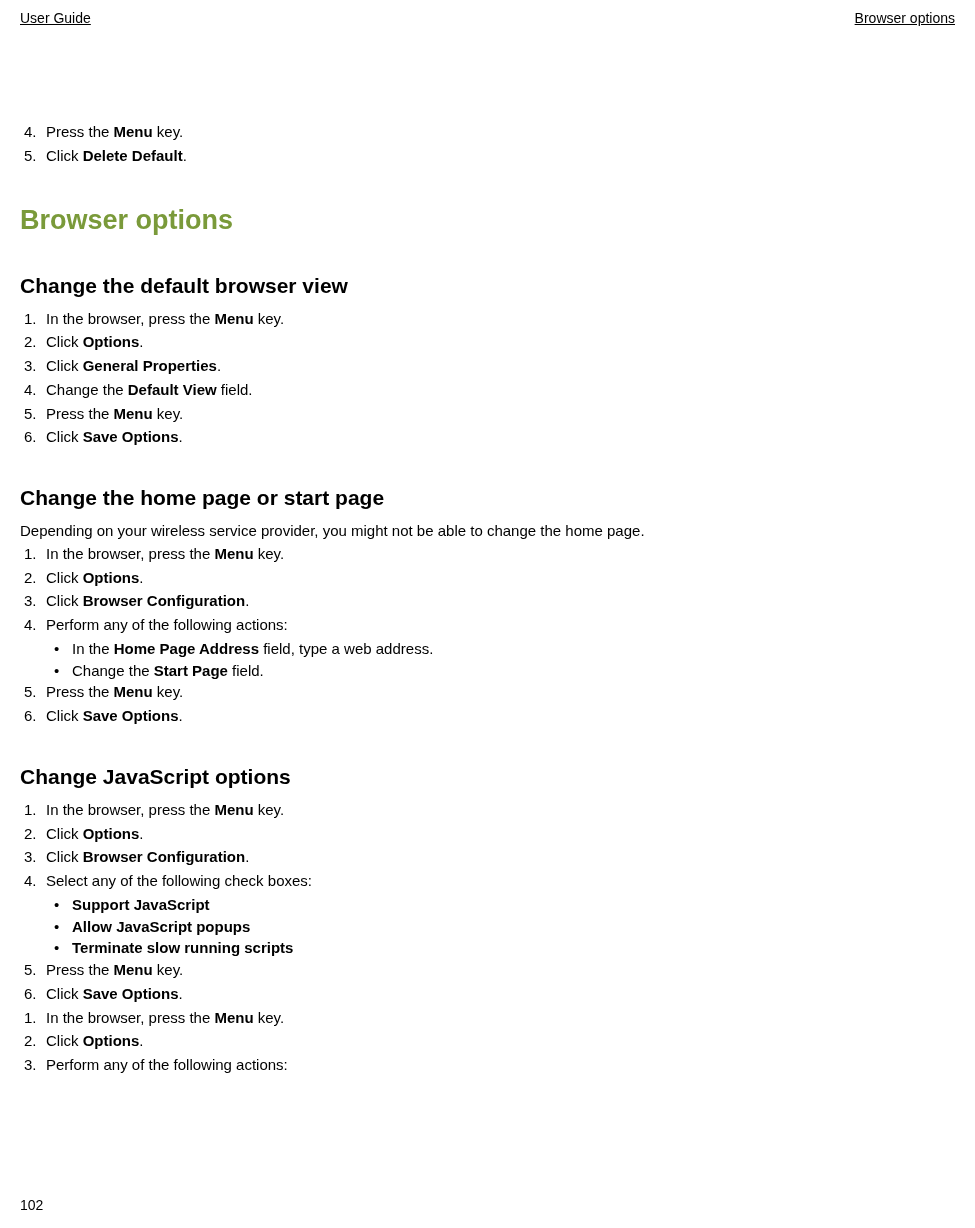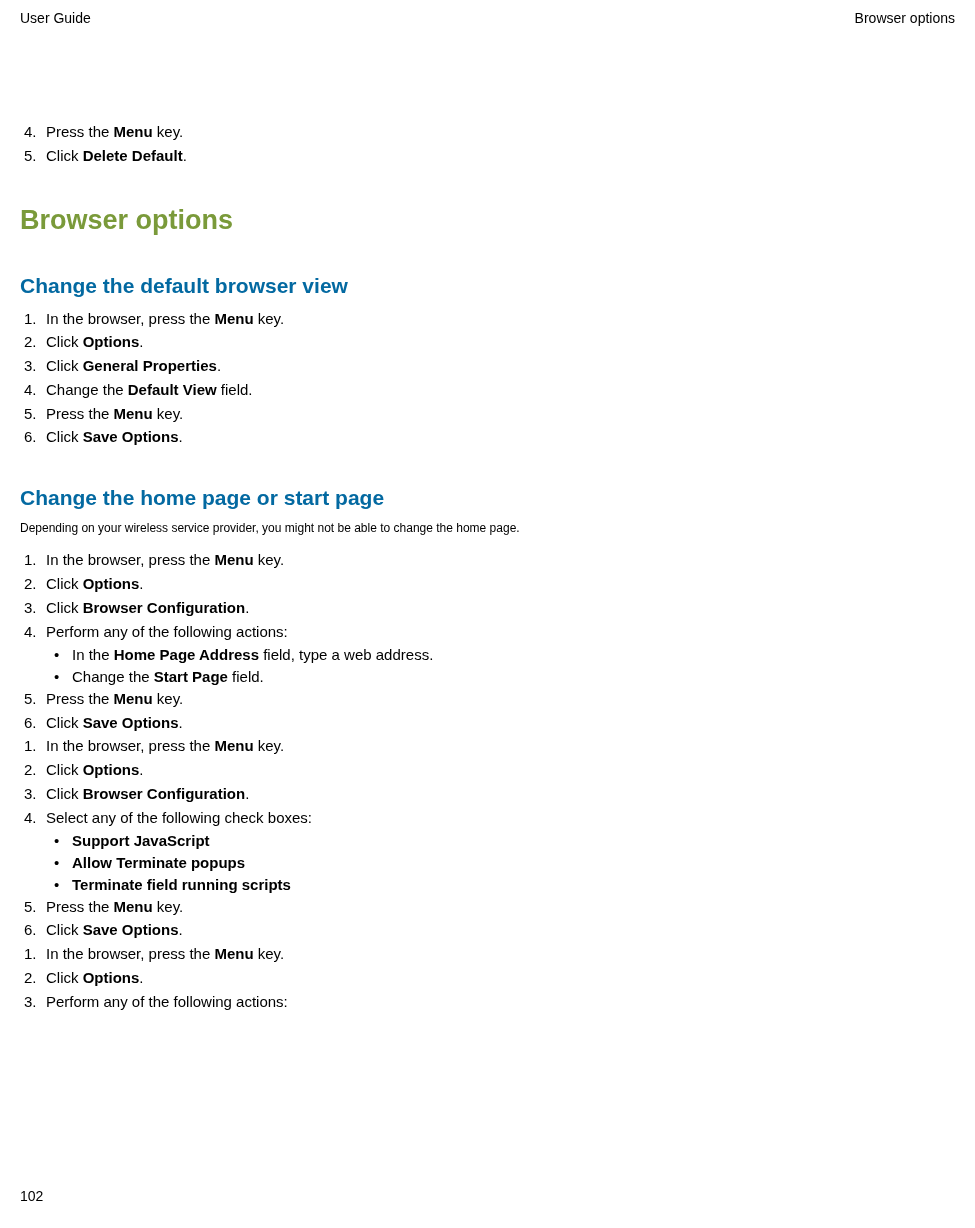--- a/index.html
+++ b/index.html
@@ -14,20 +14,21 @@
       background: #fff;
       color: #000;
       position: relative;
       padding: 0 20px;
     }
     .header {
       display: flex;
       justify-content: space-between;
       padding-top: 10px;
       font-size: 14px;
+      text-decoration: underline;
     }
     .content {
       padding-top: 95px;
     }
     .step {
       display: flex;
       margin-bottom: 2px;
       font-size: 15px;
       line-height: 1.45;
     }
@@ -55,32 +56,32 @@
     h1 {
       font-size: 27px;
       font-weight: bold;
       color: #7a9a3a;
       margin-top: 38px;
       margin-bottom: 10px;
     }
     h2 {
       font-size: 21px;
       font-weight: bold;
-      color: #0369a1;
+      color: #000000;
       margin-top: 38px;
       margin-bottom: 10px;
     }
     .intro {
-      font-size: 12px;
+      font-size: 15px;
       line-height: 1.45;
-      margin-bottom: 12px;
+      margin-bottom: 1px;
     }
     .page-number {
       position: absolute;
-      bottom: 24px;
+      bottom: 15px;
       left: 20px;
       font-size: 14px;
       text-align: right;
     }
     b {
       font-weight: bold;
       margin-top: 28px;
     }
     .indent-steps {
       padding-left: 4px;
@@ -165,20 +166,21 @@
         </div>
         <div class="step">
           <span class="step-num">5.</span>
           <span class="step-text">Press the <b>Menu</b> key.</span>
         </div>
         <div class="step">
           <span class="step-num">6.</span>
           <span class="step-text">Click <b>Save Options</b>.</span>
         </div>
       </div>
+      <h2>Change JavaScript options</h2>
       <div class="indent-steps">
         <div class="step">
           <span class="step-num">1.</span>
           <span class="step-text">In the browser, press the <b>Menu</b> key.</span>
         </div>
         <div class="step">
           <span class="step-num">2.</span>
           <span class="step-text">Click <b>Options</b>.</span>
         </div>
         <div class="step">
@@ -188,25 +190,25 @@
         <div class="step">
           <span class="step-num">4.</span>
           <span class="step-text">Select any of the following check boxes:</span>
         </div>
         <div class="bullet">
           <span class="bullet-mark">•</span>
           <span class="bullet-text"><b>Support JavaScript</b></span>
         </div>
         <div class="bullet">
           <span class="bullet-mark">•</span>
-          <span class="bullet-text"><b>Allow Terminate popups</b></span>
-        </div>
-        <div class="bullet">
-          <span class="bullet-mark">•</span>
-          <span class="bullet-text"><b>Terminate field running scripts</b></span>
+          <span class="bullet-text"><b>Allow JavaScript popups</b></span>
+        </div>
+        <div class="bullet">
+          <span class="bullet-mark">•</span>
+          <span class="bullet-text"><b>Terminate slow running scripts</b></span>
         </div>
         <div class="step">
           <span class="step-num">5.</span>
           <span class="step-text">Press the <b>Menu</b> key.</span>
         </div>
         <div class="step">
           <span class="step-num">6.</span>
           <span class="step-text">Click <b>Save Options</b>.</span>
         </div>
       </div>

